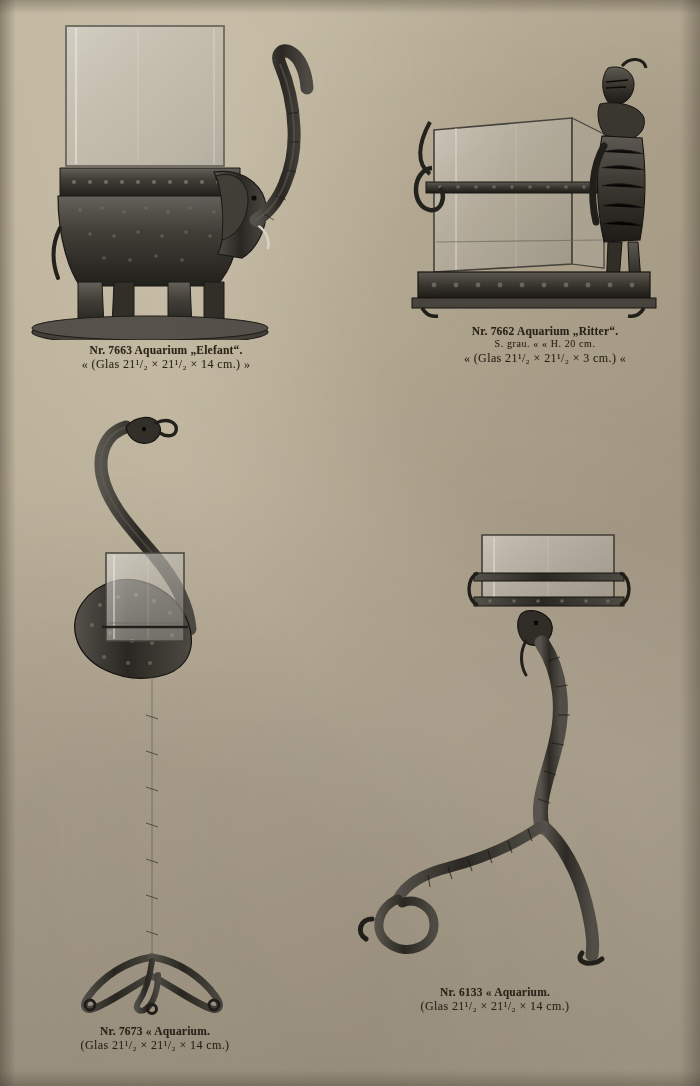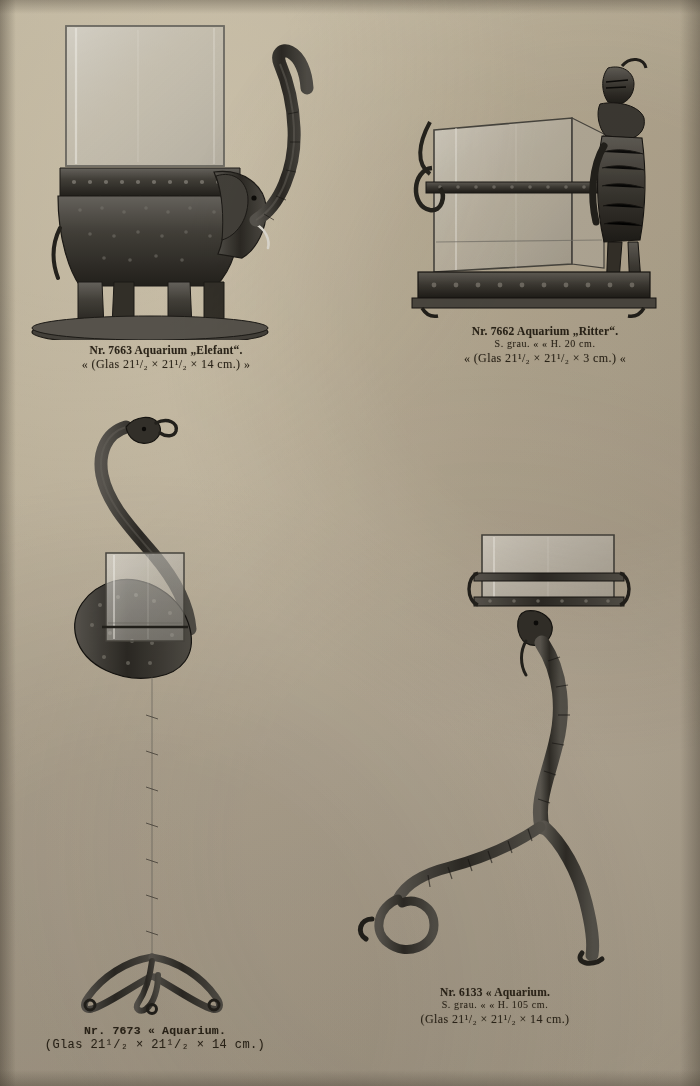--- a/index.html
+++ b/index.html
@@ -380,21 +380,21 @@
         <path d="M112,552 C138,556 162,572 176,592 C182,600 180,606 172,604 C158,600 136,584 114,572" fill="none" stroke="url(#ironS)" stroke-width="7" stroke-linecap="round"></path>
         <path d="M112,556 C110,572 106,586 98,598 C94,604 100,608 106,604 C114,598 118,584 118,570" fill="none" stroke="url(#ironS)" stroke-width="6" stroke-linecap="round"></path>
 
         <circle cx="50" cy="600" r="5" fill="none" stroke="#2b2417" stroke-width="3"></circle>
         <circle cx="174" cy="600" r="5" fill="none" stroke="#2b2417" stroke-width="3"></circle>
         <circle cx="112" cy="604" r="4.5" fill="none" stroke="#2b2417" stroke-width="3"></circle>
       </g>
     </svg>
   </div>
 
-  <div class="caption" style="left:30px; top:1024px; width:250px;font-family:Liberation Mono, monospace;">
+  <div class="caption" style="left:30px; top:1024px; width:250px;">
     <div class="cap-title">Nr. 7673 « Aquarium.</div>
     <div class="cap-glass">(Glas 21¹/₂ × 21¹/₂ × 14 cm.)</div>
   </div>
 
   <div class="figure" style="left:330px; top:515px; width:320px; height:455px;">
     <svg class="art" width="320" height="455" viewBox="0 0 320 455">
       <defs>
         <linearGradient id="ironK" x1="0" y1="0" x2="1" y2="0">
           <stop offset="0%" stop-color="#615845"></stop>
           <stop offset="45%" stop-color="#352e20"></stop>
@@ -460,21 +460,20 @@
 
         <path d="M68,384 C48,392 42,416 58,428 C76,442 104,432 104,410 C104,392 86,382 72,388" fill="none" stroke="url(#ironK)" stroke-width="9" stroke-linecap="round"></path>
 
         <path d="M42,404 C30,404 26,418 36,424" fill="none" stroke="#2b2417" stroke-width="5" stroke-linecap="round"></path>
       </g>
     </svg>
   </div>
 
   <div class="caption" style="left:365px; top:985px; width:260px;">
     <div class="cap-title">Nr. 6133 « Aquarium.</div>
-    <div class="cap-line">S.  grau.  «  «  H. 105 cm.</div>
     <div class="cap-glass">(Glas 21¹/₂ × 21¹/₂ × 14 cm.)</div>
   </div>
 
   <div class="edge-left"></div>
   <div class="edge-right"></div>
   <div class="edge-top"></div>
   <div class="edge-bottom"></div>
 </div>
 
 </body></html>

